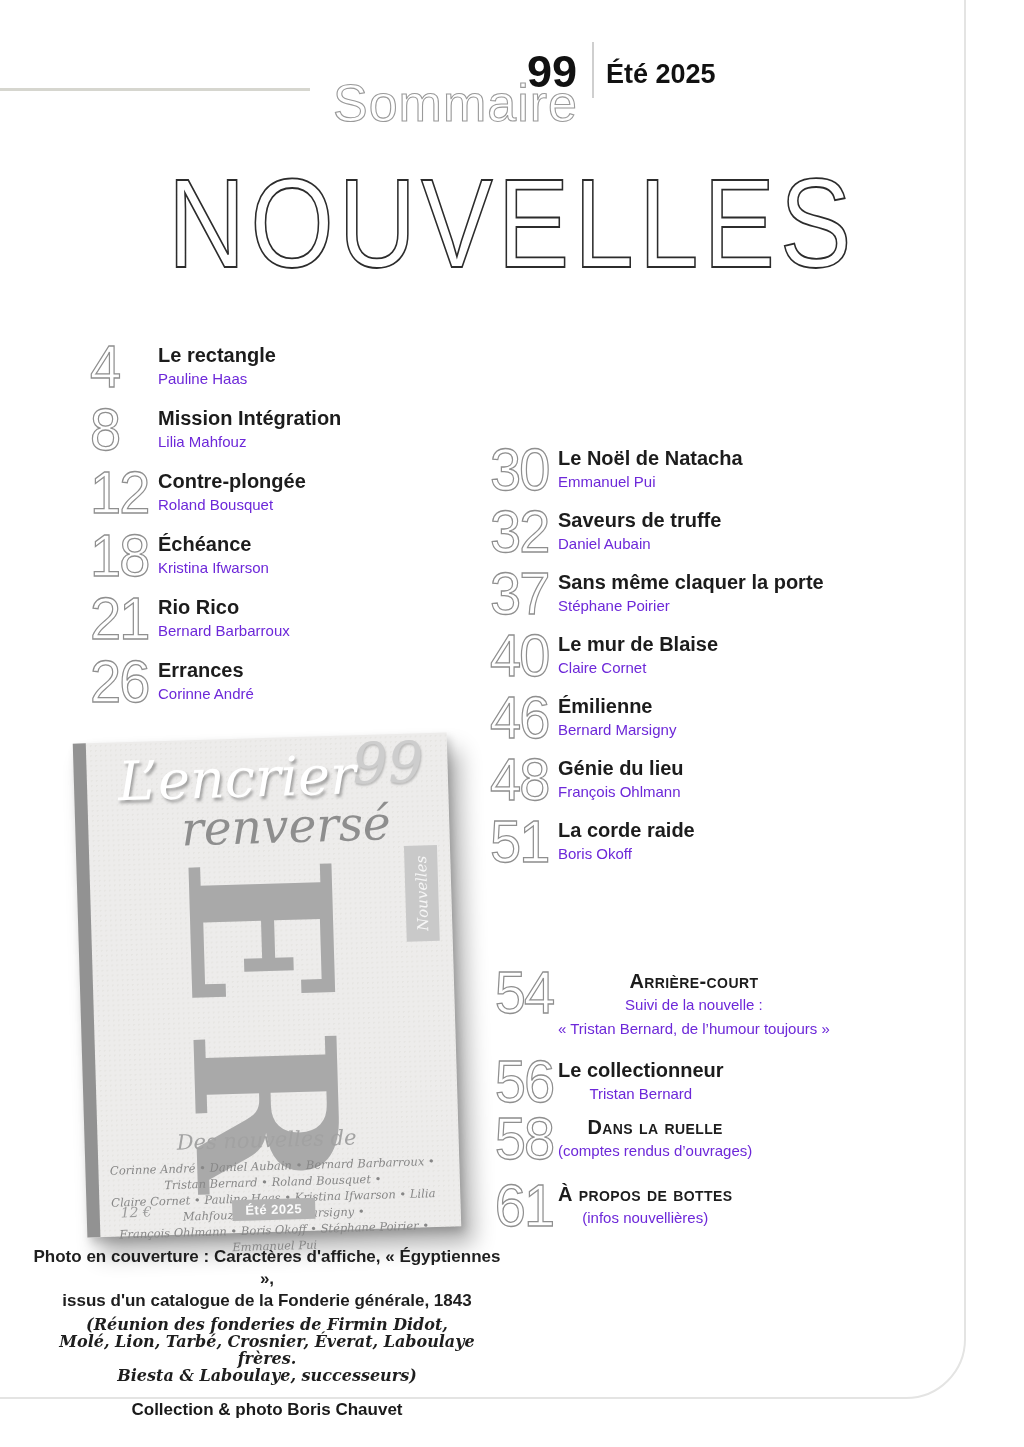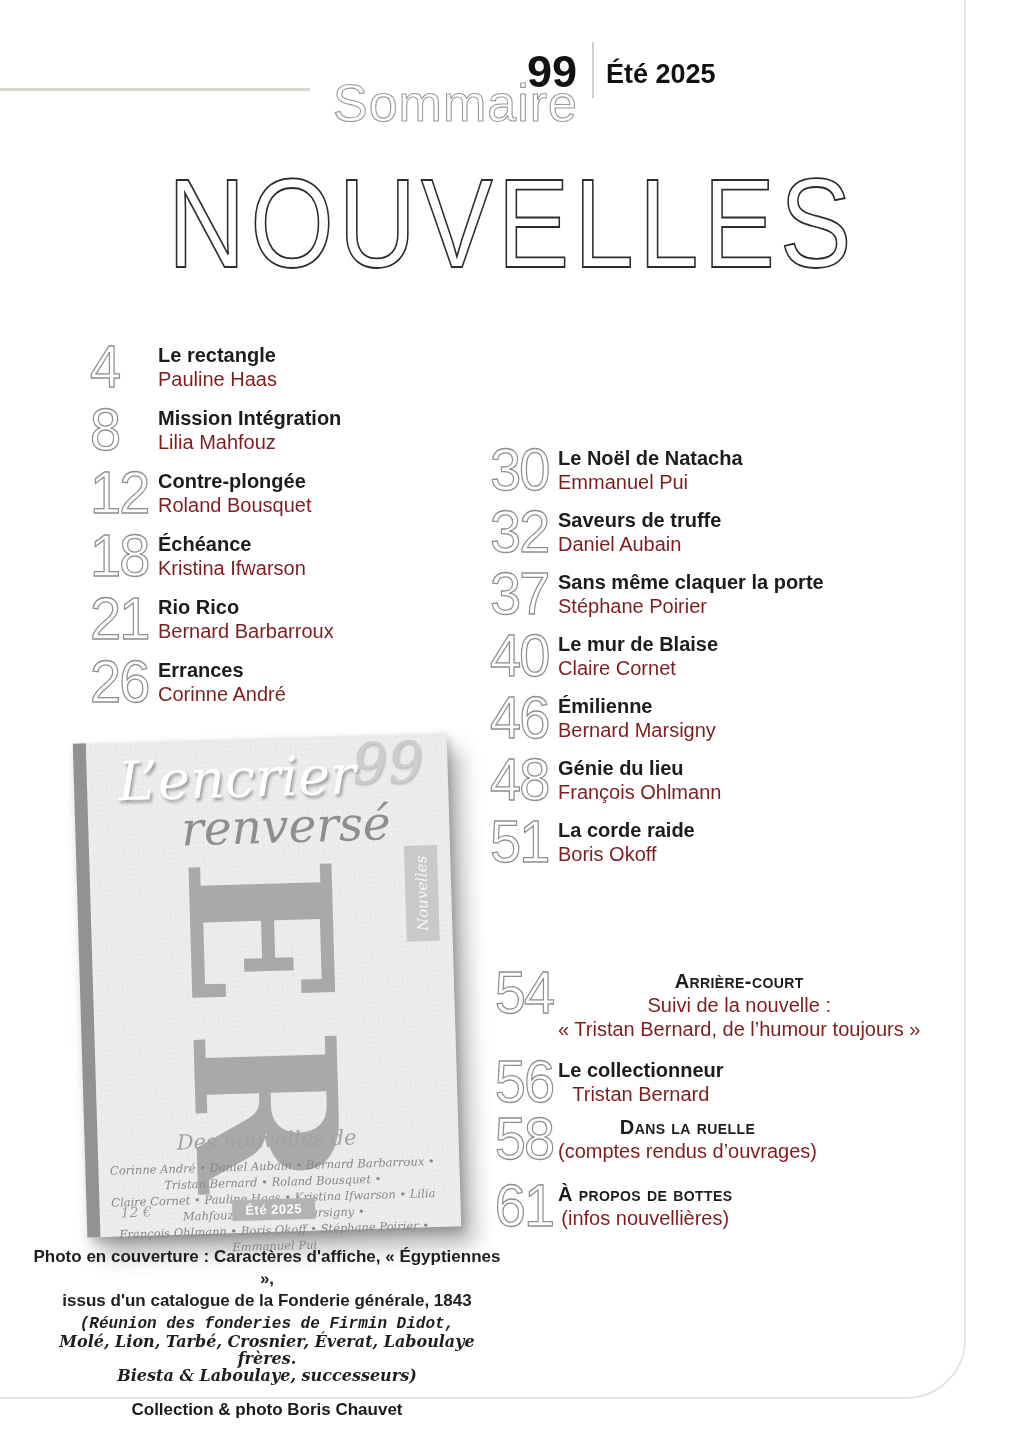--- a/index.html
+++ b/index.html
@@ -34,21 +34,21 @@
   #toc-sections .entry { margin-bottom:0;text-align:center; }
   #toc-sections .entry:nth-child(2) { margin-top:16px; }
   #toc-sections .entry:nth-child(3) { margin-top:8px; }
   #toc-sections .entry:nth-child(4) { margin-top:18px; }
   .num { flex:0 0 68px; width:68px; font-size:56px; line-height:48px; letter-spacing:-2px;
          color:#ffffff; -webkit-text-stroke:1.2px #8f8f8f;
          transform:scaleY(1.05); transform-origin:top left; }
   .txt { padding-top:1px; }
   .e-title { font-size:20px; font-weight:bold; line-height:24px; color:#1c1c1c; }
   .sc .e-title { font-variant:small-caps; letter-spacing:.4px; }
-  .e-line { font-size:20px; line-height:24px; color:#7f1d1d; }
+  .e-line { font-size:15px; line-height:24px; color:#6d28d9; }
 
   
   #cover { position:absolute; left:80px; top:738px; width:374px; height:494px;
            background:#edeceb;
            background-image:radial-gradient(#e6e5e2 1px, rgba(0,0,0,0) 1px);
            background-size:5px 5px;
            transform:rotate(-1.7deg);
            box-shadow:12px 18px 22px rgba(0,0,0,.30), 3px 5px 8px rgba(0,0,0,.18); }
   .spine { position:absolute; left:0; top:0; bottom:0; width:13px; background:#929292; }
   .masthead1 { position:absolute; left:44px; top:12px; font-family:"DejaVu Serif",serif; font-style:italic;
@@ -75,21 +75,21 @@
   .price { position:absolute; left:34px; bottom:16px; font-family:"DejaVu Serif",serif; font-style:italic;
            font-size:14px; color:#9c9c9c; }
   .badge { position:absolute; left:50%; transform:translateX(-50%); bottom:12px; background:#b3b3b3;
            color:#fbfbfb; font-size:13px; font-weight:bold; padding:3px 13px; letter-spacing:.5px; }
 
   
   #footer { position:absolute; left:30px; top:1246px; width:474px; text-align:center; }
   .cap { font-size:17px; font-weight:bold; line-height:22px; color:#1e1e1e; }
   .capi { font-family:"DejaVu Serif",serif; font-style:italic; font-weight:bold;
           font-size:16px; line-height:17px; color:#1e1e1e; }
-  .capi:first-of-type { margin-top:4px;font-family:Liberation Mono, monospace; }
+  .capi:first-of-type { margin-top:4px; }
   .credit { margin-top:16px; font-size:17px; font-weight:bold; color:#1a1a1a; }
 </style>
 </head>
 <body>
 
 <div class="frame"></div>
 <div class="toprule"></div>
 
 <div class="h-sommaire">Sommaire</div>
 <div class="h-issue">99</div>

